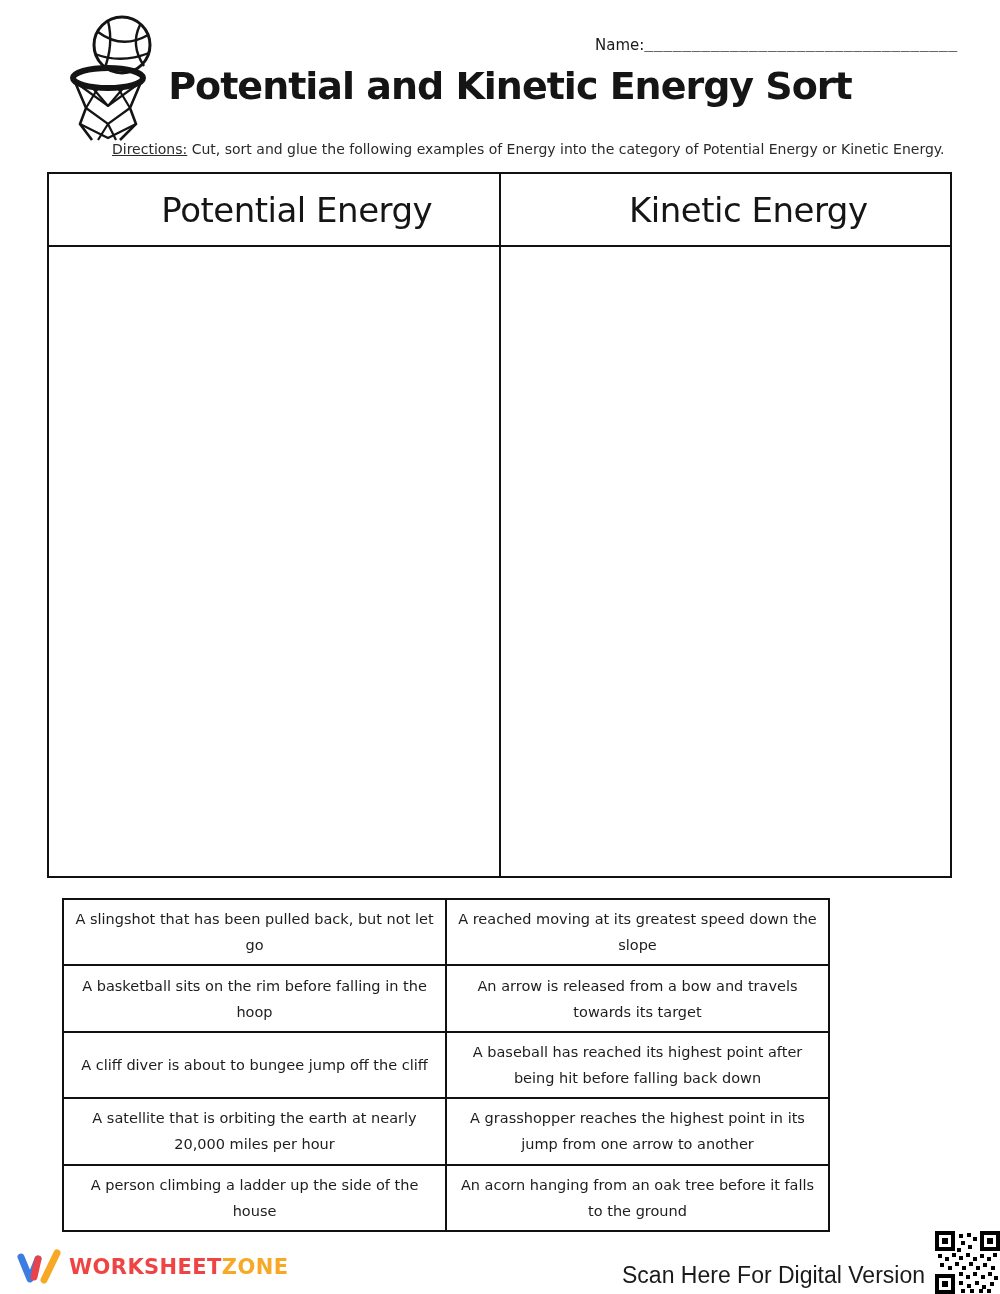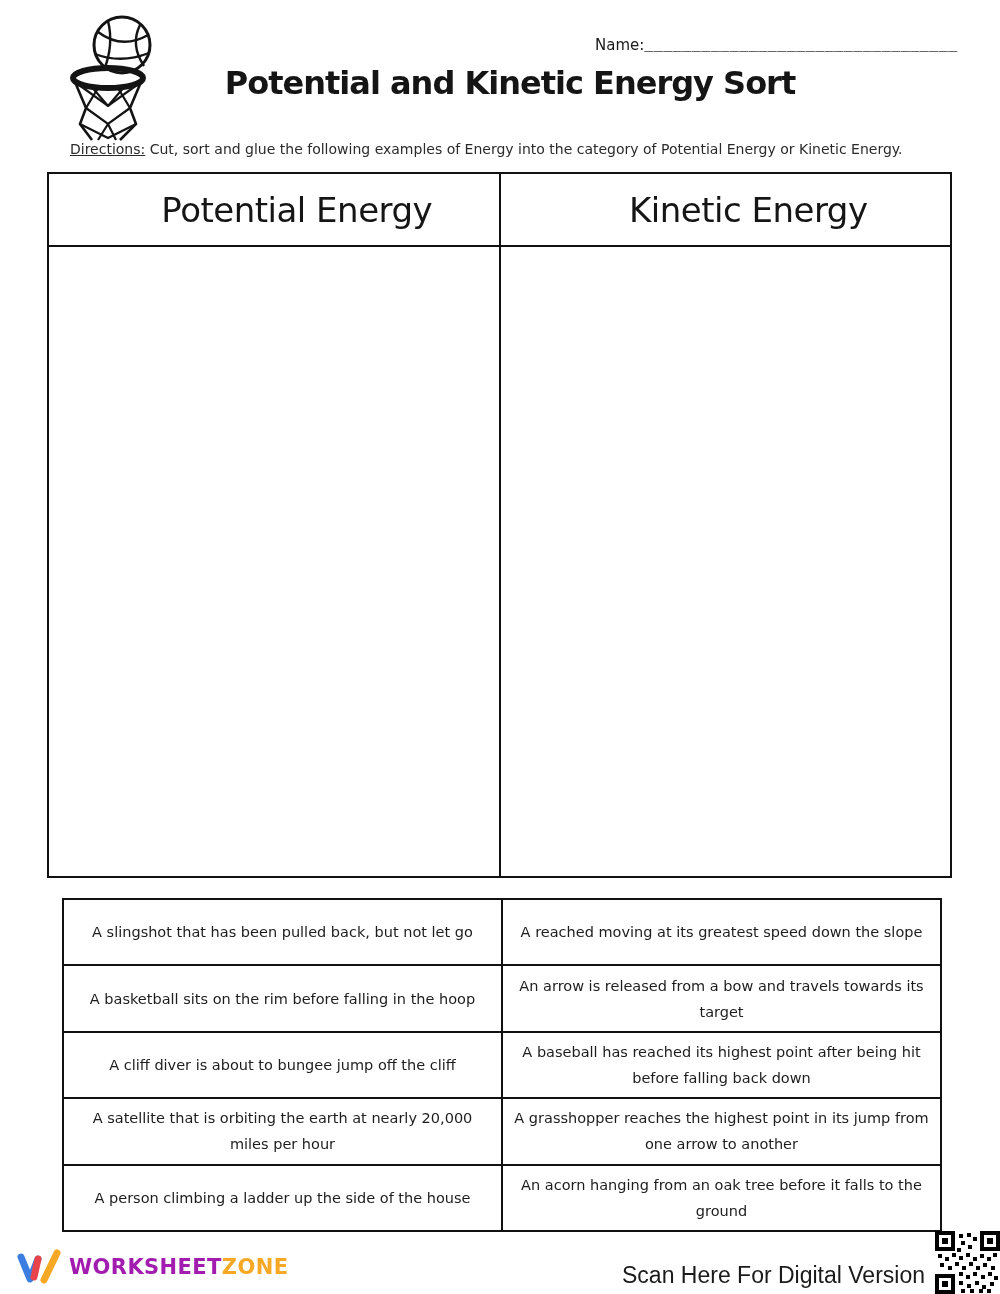--- a/index.html
+++ b/index.html
@@ -6,37 +6,37 @@
   html,body { background:#ffffff; }
   body { font-family:"DejaVu Sans", sans-serif; color:#1a1a1a; }
 
   .page { position:relative; width:1000px; height:1294px; background:#fff; overflow:hidden; }
 
   
   .bball-icon { position:absolute; left:58px; top:12px; width:118px; height:132px; }
   .name-row { position:absolute; left:595px; top:36px; font-size:15px; white-space:nowrap; }
   .name-line { letter-spacing:0.5px;font-family:Liberation Mono, monospace; }
   .title { position:absolute; left:140px; top:64px; width:740px; text-align:center;
-           font-size:32px; font-weight:600; letter-spacing:-1px; white-space:nowrap; color:#151515; }
+           font-size:38px; font-weight:600; letter-spacing:-1px; white-space:nowrap; color:#151515; }
   .directions { position:absolute; left:70px; top:141px; font-size:14px; white-space:nowrap; color:#2a2a2a; }
-  .dir-label { text-decoration:underline; }
+  .dir-label { text-decoration:underline;margin-left:42px; }
 
   
   .sort-table { position:absolute; left:47px; top:172px; width:905px; height:706px;
                 border:2px solid #111; display:flex; flex-direction:column; background:#fff; }
   .sort-head { display:flex; height:73px; border-bottom:2px solid #111; }
   .sort-head-cell { flex:1; display:flex; align-items:center; justify-content:center;
                     font-size:34px; letter-spacing:-0.5px; color:#151515;margin-left:46px; }
   .sort-head-cell:first-child { border-right:2px solid #111; }
   .sort-body { flex:1; display:flex; }
   .sort-cell { flex:1; }
   .sort-cell:first-child { border-right:2px solid #111; }
 
   
-  .cards { position:absolute; left:62px; top:898px; width:880px; height:334px;
+  .cards { position:absolute; left:62px; top:898px; width:768px; height:334px;
            border:1px solid #111; display:grid; grid-template-columns:1fr 1fr; grid-auto-rows:1fr; background:#fff; }
   .card { border:1px solid #111; display:flex; align-items:center; justify-content:center;
           text-align:center; font-size:14.5px; line-height:26px; padding:2px 10px; color:#1d1d1d; }
 
   
   .logo { position:absolute; left:16px; top:1246px; display:flex; align-items:center; gap:7px; }
   .logo-mark { width:46px; height:42px; }
   .logo-text { font-size:21px; font-weight:bold; letter-spacing:0.4px; white-space:nowrap; }
   .scan-text { position:absolute; right:75px; top:1262px; font-size:23px;
                font-family:"Liberation Sans", sans-serif; color:#1a1a1a; white-space:nowrap; }
@@ -98,21 +98,21 @@
     <div class="card">An acorn hanging from an oak tree before it falls to the ground</div>
   </div>
 
   <div class="logo">
     <svg class="logo-mark" viewBox="0 0 46 42" fill="none">
       <path d="M5 11 L14 33 L22 13" stroke="#3b7de0" stroke-width="7" stroke-linecap="round" stroke-linejoin="round"></path>
       <path d="M22 13 L18 31" stroke="#e8434a" stroke-width="7" stroke-linecap="round"></path>
       <path d="M28 34 L41 7" stroke="#f7a824" stroke-width="7" stroke-linecap="round"></path>
     </svg>
     <div class="logo-text">
-      <span style="color:#a21caf">WORKSHEET</span><span style="color:#f7a824">ZONE</span>
+      <span style="color:#ef4444">WORKSHEET</span><span style="color:#f7a824">ZONE</span>
     </div>
   </div>
 
   <div class="scan-text">Scan Here For Digital Version</div>
 
   <svg class="qr" viewBox="0 0 65 63" shape-rendering="crispEdges">
     <rect width="65" height="63" fill="#fff"></rect>
     <rect x="2" y="2" width="16" height="16" fill="none" stroke="#000" stroke-width="3.2"></rect>
     <rect x="7" y="7" width="6" height="6" fill="#000"></rect>
     <rect x="47" y="2" width="16" height="16" fill="none" stroke="#000" stroke-width="3.2"></rect>

